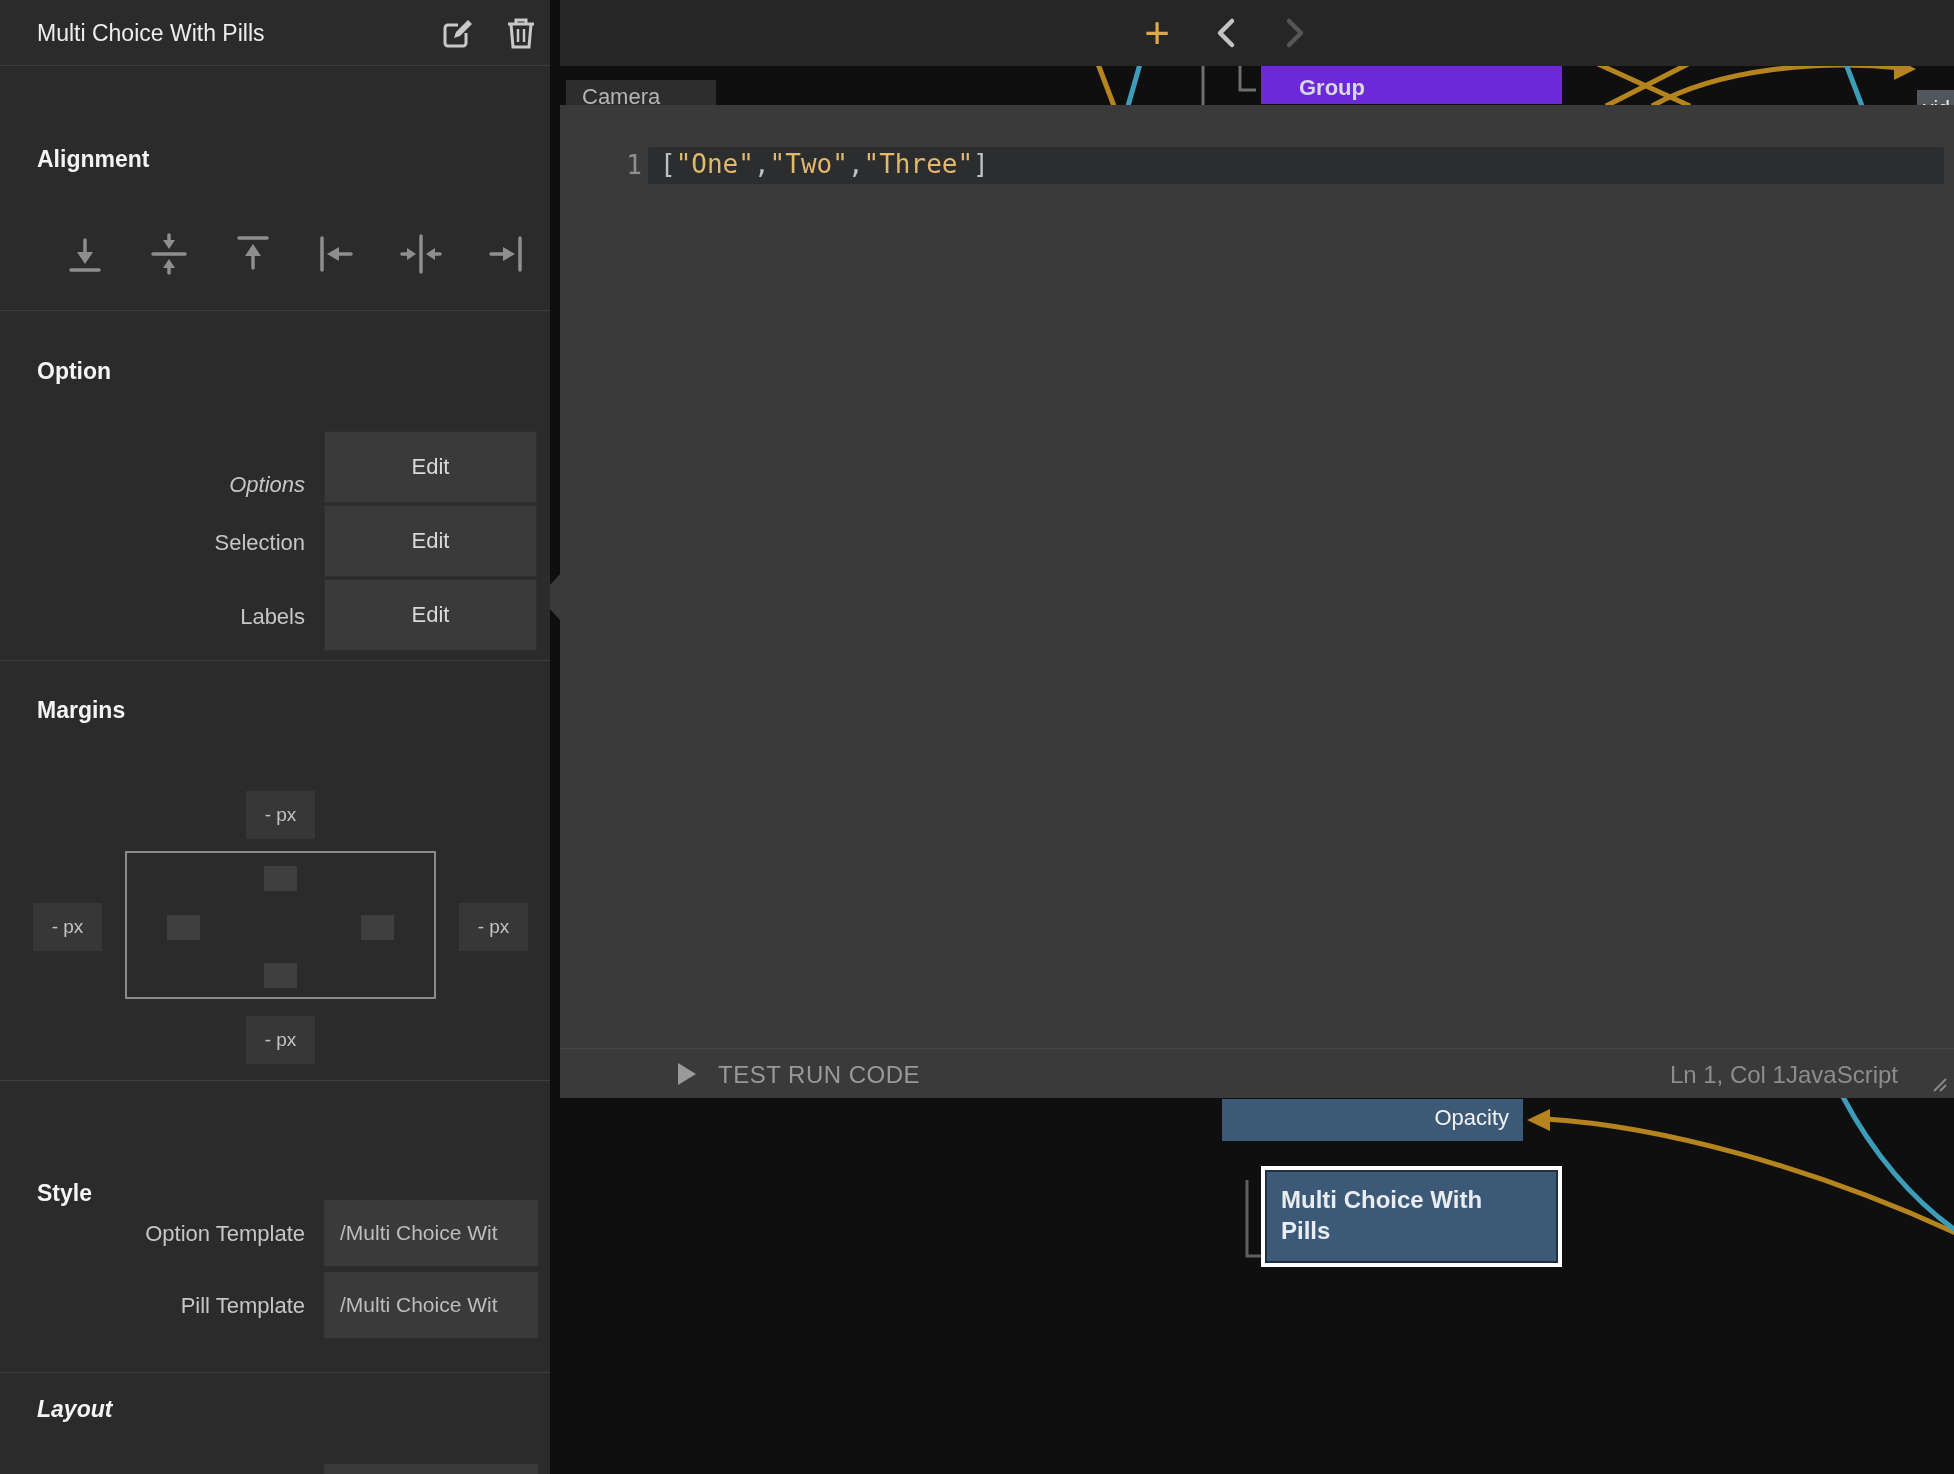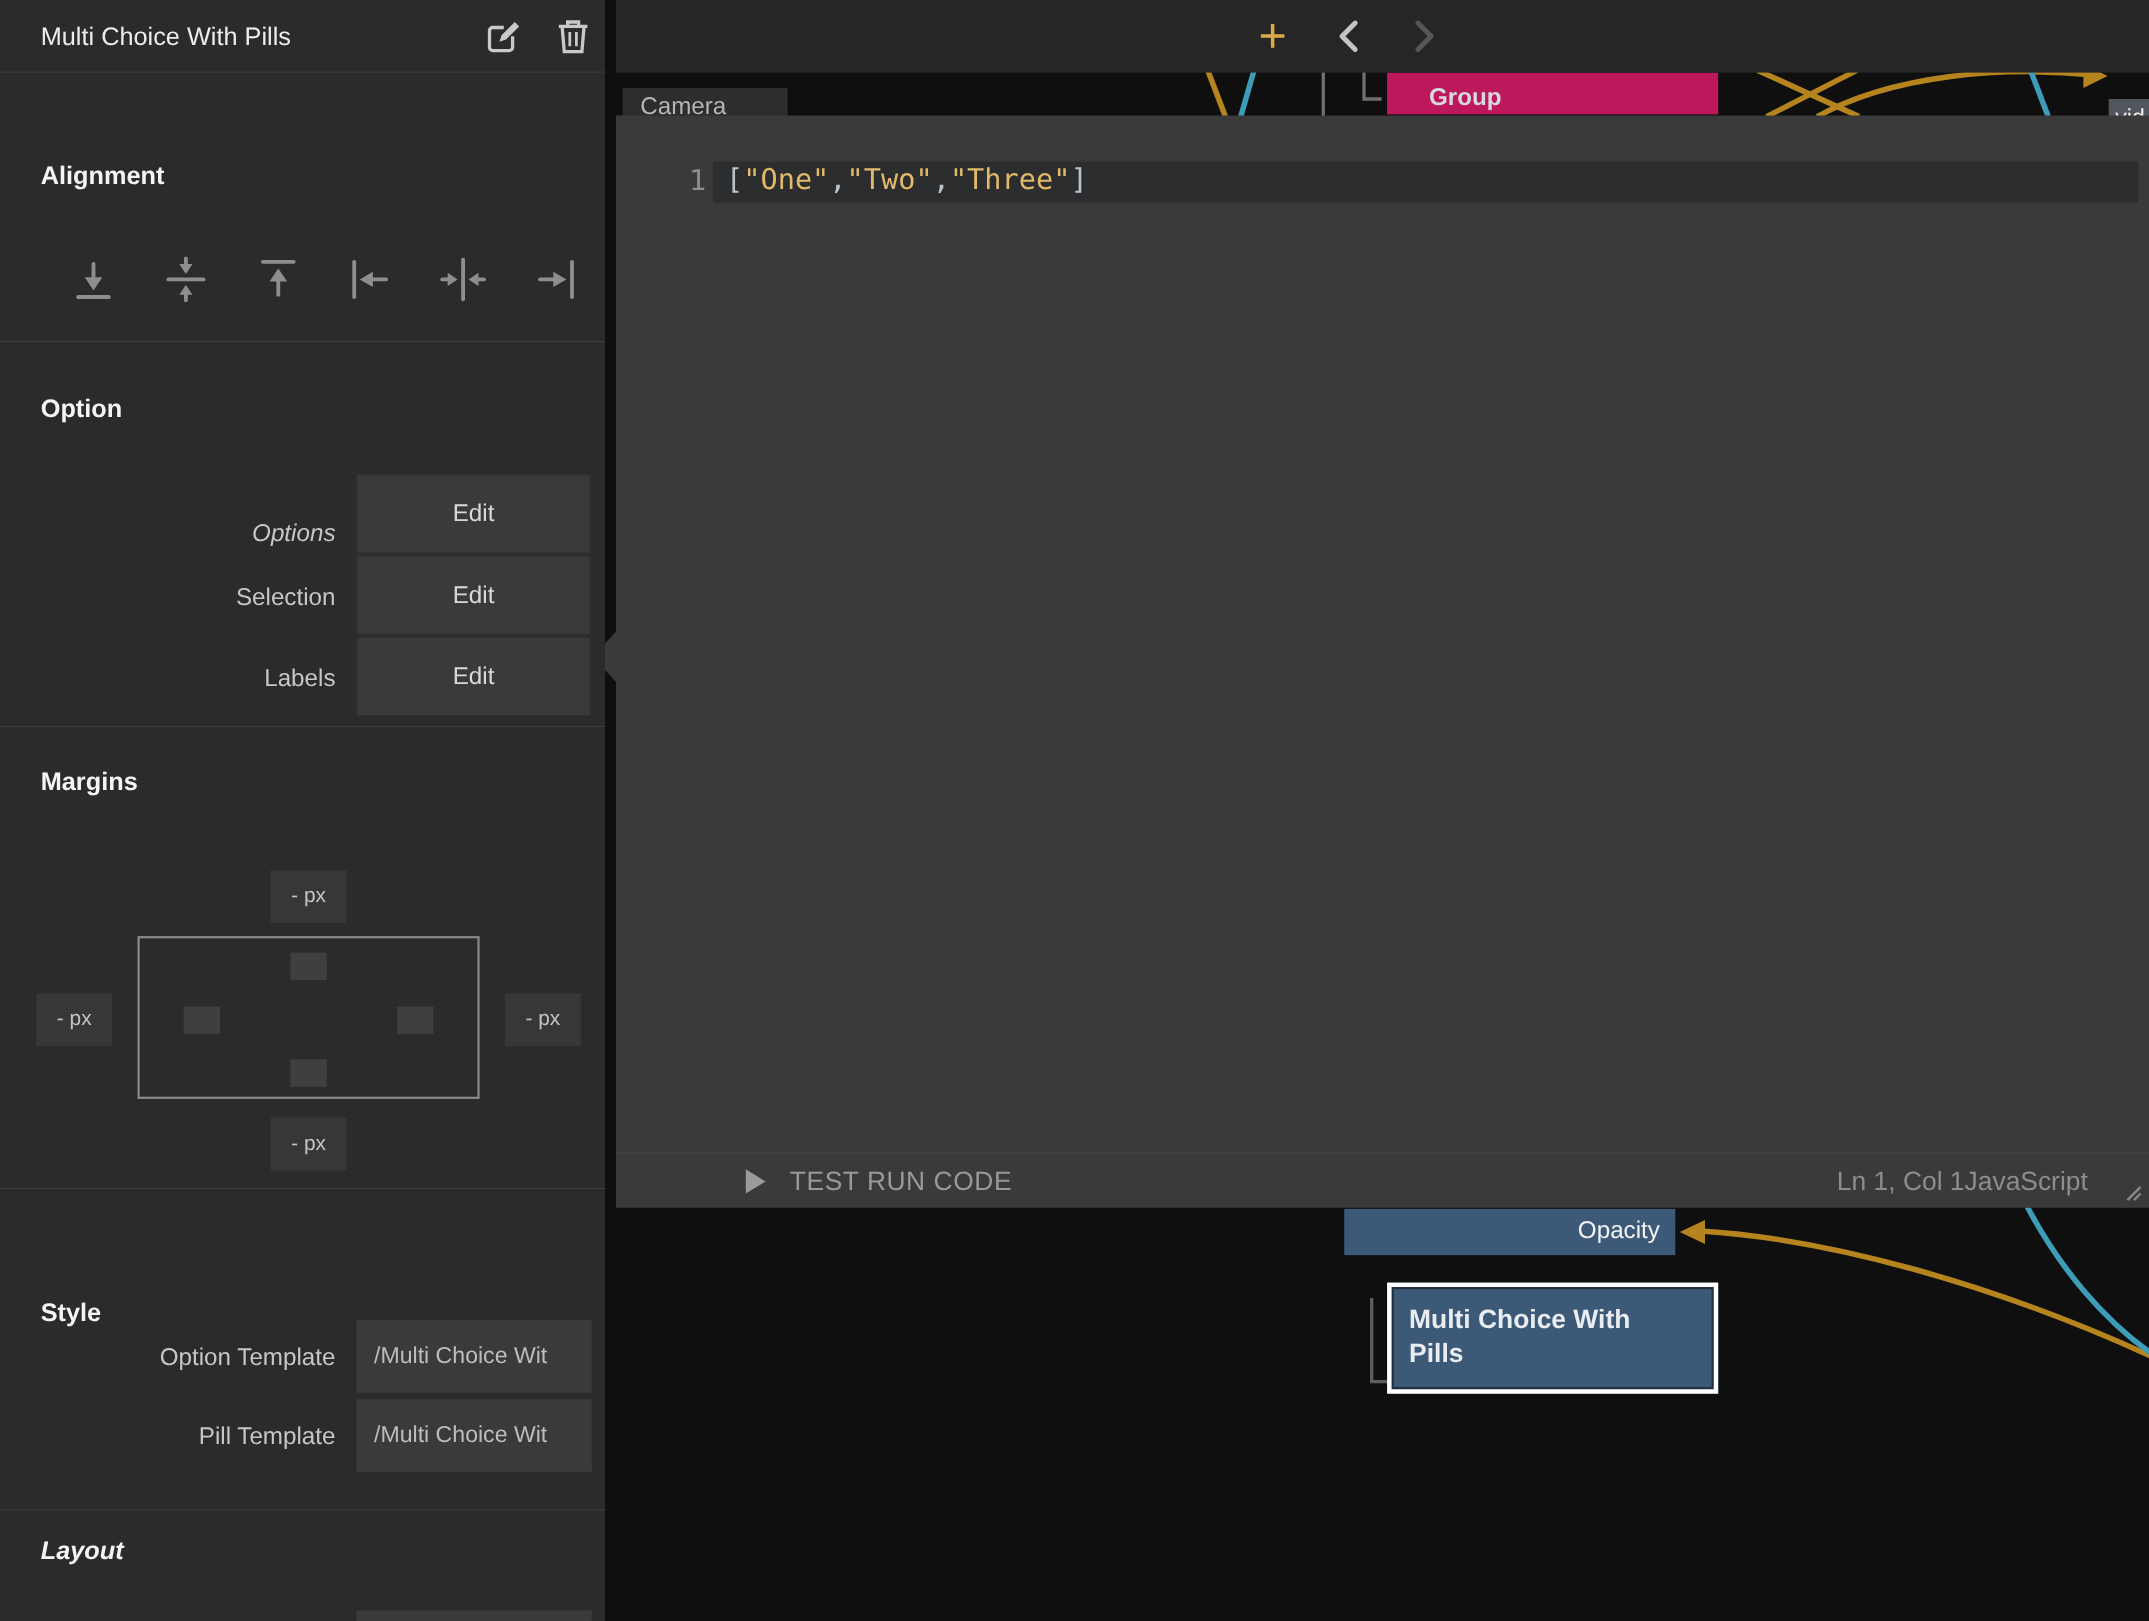--- a/index.html
+++ b/index.html
@@ -32,21 +32,21 @@
 
   
   #toolbar { left:560px; top:0; width:1394px; height:66px; background:#262626; z-index:4; }
   .tb-btn { top:10px; width:46px; height:46px; display:flex; align-items:center; justify-content:center; cursor:pointer; }
   #plus-btn { color:#dda948; font-size:44px; font-weight:400; line-height:44px; }
 
   
   .node { z-index:2; color:#e8e8e8; }
   #camera-node { left:566px; top:80px; width:150px; height:30px; background:#2d2d2d;
                  font-size:22px; color:#b5b5b5; padding-left:16px; line-height:34px; }
-  #group-node { left:1261px; top:66px; width:301px; height:38px; background:#be185d;
+  #group-node { left:1261px; top:66px; width:301px; height:38px; background:#6d28d9;
                 font-size:22px; font-weight:700; color:#d6d9dd; padding-left:38px; line-height:44px; }
   #vid-node { left:1917px; top:58px; width:37px; height:46px; background:#51565d;
               font-size:21px; color:#f0f0f0; padding-left:6px; line-height:36px;margin-top:32px; }
   #opacity-node { left:1222px; top:1099px; width:301px; height:42px; background:#3c5a78;
                   font-size:22px; color:#f2f2f2; text-align:right; padding-right:14px; line-height:38px; }
   #multi-node { left:1261px; top:1166px; width:301px; height:101px; background:#3c5a78;
                 border:4px solid #ffffff; box-shadow:inset 0 0 0 2px #203040;
                 color:#e9edf1; font-size:24px; font-weight:700; line-height:1.3;
                 padding:14px 0 0 16px; }
   #multi-node .wrap { width:210px; }

